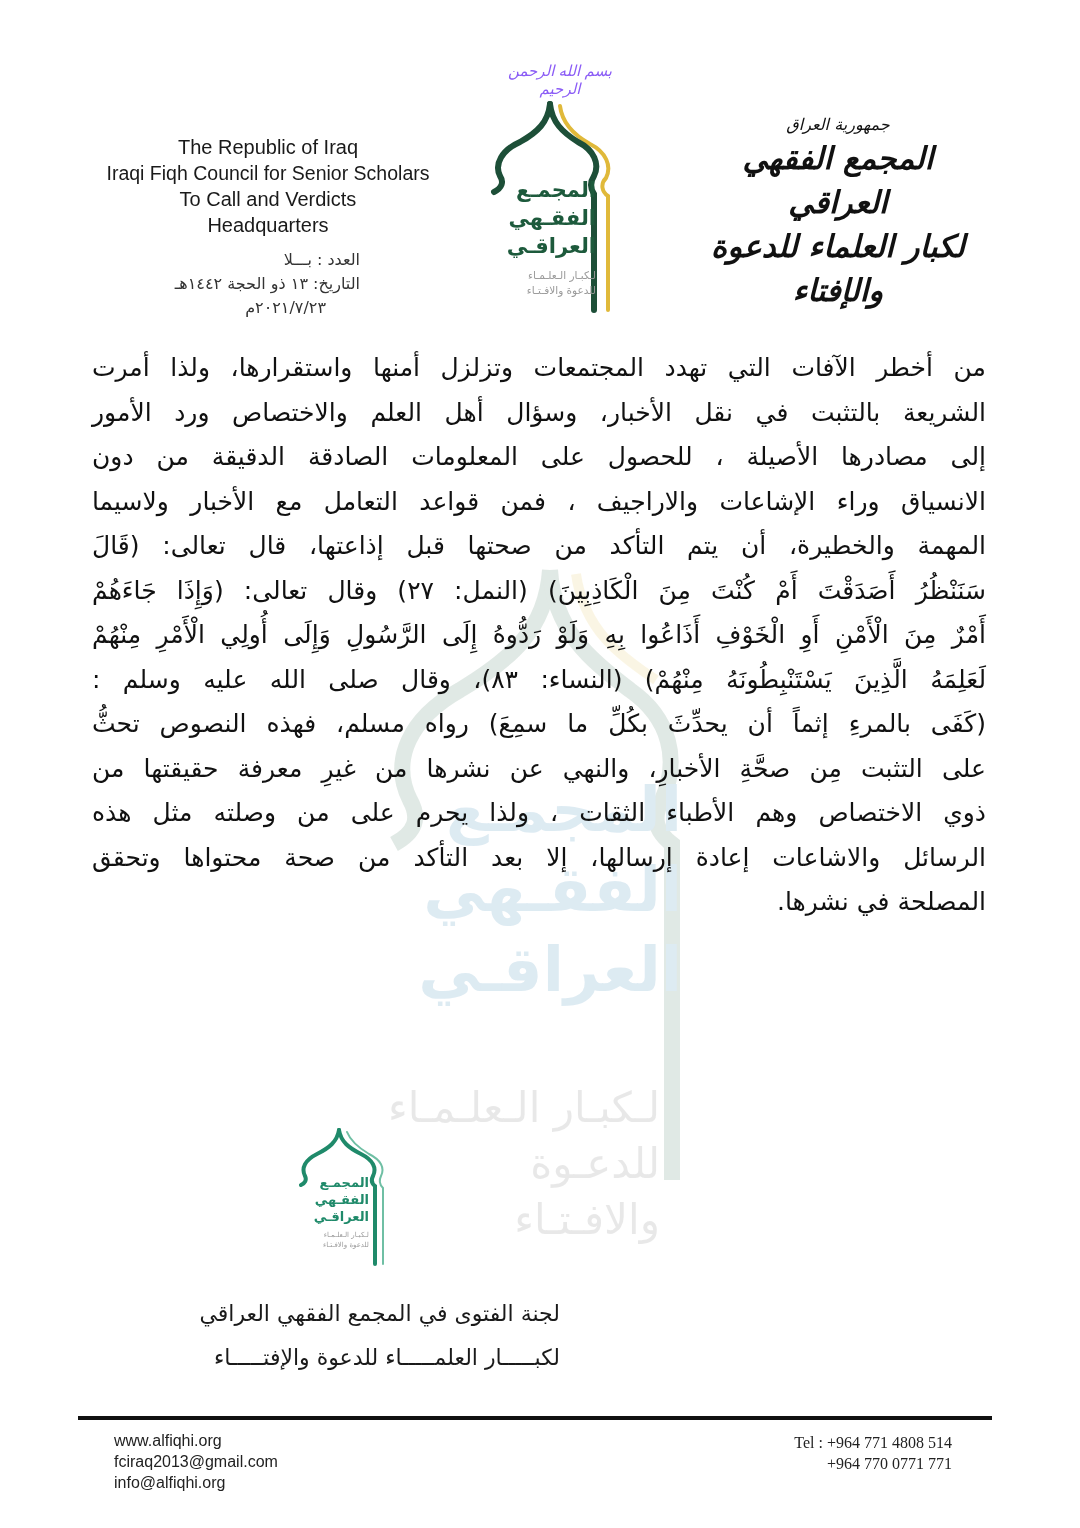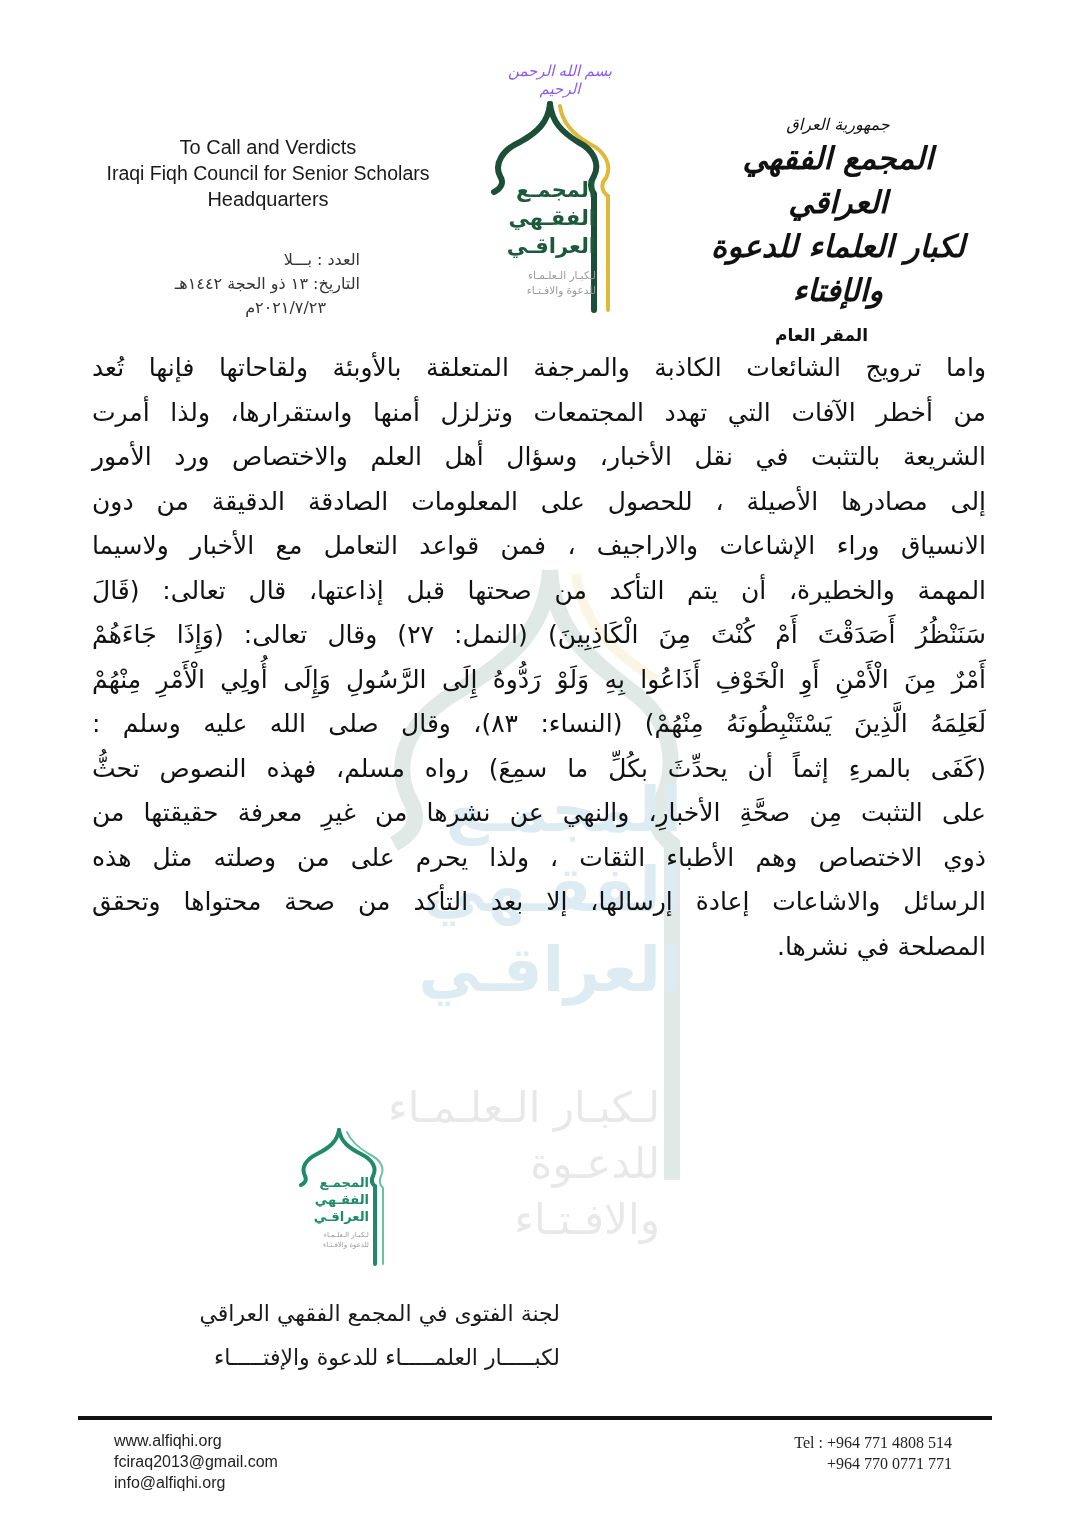--- a/index.html
+++ b/index.html
@@ -49,22 +49,23 @@
 
   
   .footer-rule { position: absolute; left: 78px; top: 1416px; width: 914px; height: 4px; background: #111; }
   .footer-left { position: absolute; left: 114px; top: 1430px; font-family: "Liberation Sans", sans-serif; font-size: 16px; line-height: 21px; color: #222; }
   .footer-right { position: absolute; left: 740px; top: 1432px; width: 212px; text-align: right; font-family: Liberation Serif, serif; font-size: 16px; line-height: 21px; color: #222; }
 </style>
 </head>
 <body>
 
 <div class="hdr-left">
+  <div class="en">The Republic of Iraq</div>
+  <div class="en small">Iraqi Fiqh Council for Senior Scholars</div>
   <div class="en">To Call and Verdicts</div>
-  <div class="en small">Iraqi Fiqh Council for Senior Scholars</div>
   <div class="en">Headquarters</div>
 </div>
 
 <div class="meta">
   <div class="line">العدد : بـــلا</div>
   <div class="line">التاريخ: ١٣ ذو الحجة ١٤٤٢هـ</div>
   <div class="line third">٢٠٢١/٧/٢٣م</div>
 </div>
 
 <div class="basmala">بسم الله الرحمن الرحيم</div>
@@ -83,38 +84,36 @@
     <div class="logo-title">العراقـي</div>
     <div class="logo-sub">لـكبـار الـعلـمـاء</div>
     <div class="logo-sub" style="margin-top:0">للدعوة والافـتـاء</div>
   </div>
 </div>
 
 <div class="hdr-right">
   <div class="cal-small">جمهورية العراق</div>
   <div class="cal-big">المجمع الفقهي العراقي</div>
   <div class="cal-big">لكبار العلماء للدعوة والإفتاء</div>
-  <div class="hq">المقر العام</div>
 </div>
 
 <div class="watermark">
   <svg width="310" height="640" viewBox="0 0 310 640">
     <path d="M 170 10 C 166 70, 130 100, 80 130 C 30 158, 10 200, 30 240 C 40 258, 36 272, 14 284" fill="none" stroke="#1d5a3c" stroke-width="16"></path>
     <path d="M 170 10 C 174 70, 210 100, 250 130 C 290 158, 300 200, 282 240 C 272 258, 276 272, 292 284 L 292 620" fill="none" stroke="#1d5a3c" stroke-width="16"></path>
     <path d="M 196 14 C 204 70, 240 96, 276 120" fill="none" stroke="#e0b93a" stroke-width="10"></path>
   </svg>
   <div class="wm-text">المجمـع الفقـهي العراقـي</div>
   <div class="wm-sub">
     <div>لـكبـار الـعلـمـاء</div>
     <div>للدعـوة والافـتـاء</div>
   </div>
 </div>
 
 <div class="body-text">
-  <span class="para-line">واما ترويج الشائعات الكاذبة والمرجفة المتعلقة بالأوبئة ولقاحاتها فإنها تُعد</span>
   <span class="para-line">من أخطر الآفات التي تهدد المجتمعات وتزلزل أمنها واستقرارها، ولذا أمرت</span>
   <span class="para-line">الشريعة بالتثبت في نقل الأخبار، وسؤال أهل العلم والاختصاص ورد الأمور</span>
   <span class="para-line">إلى مصادرها الأصيلة ، للحصول على المعلومات الصادقة الدقيقة من دون</span>
   <span class="para-line">الانسياق وراء الإشاعات والاراجيف ، فمن قواعد التعامل مع الأخبار ولاسيما</span>
   <span class="para-line">المهمة والخطيرة، أن يتم التأكد من صحتها قبل إذاعتها، قال تعالى: (قَالَ</span>
   <span class="para-line">سَنَنْظُرُ أَصَدَقْتَ أَمْ كُنْتَ مِنَ الْكَاذِبِينَ) (النمل: ٢٧) وقال تعالى: (وَإِذَا جَاءَهُمْ</span>
   <span class="para-line">أَمْرٌ مِنَ الْأَمْنِ أَوِ الْخَوْفِ أَذَاعُوا بِهِ وَلَوْ رَدُّوهُ إِلَى الرَّسُولِ وَإِلَى أُولِي الْأَمْرِ مِنْهُمْ</span>
   <span class="para-line">لَعَلِمَهُ الَّذِينَ يَسْتَنْبِطُونَهُ مِنْهُمْ) (النساء: ٨٣)، وقال صلى الله عليه وسلم :</span>
   <span class="para-line">(كَفَى بالمرءِ إثماً أن يحدِّثَ بكُلِّ ما سمِعَ) رواه مسلم، فهذه النصوص تحثُّ</span>
   <span class="para-line">على التثبت مِن صحَّةِ الأخبارِ، والنهي عن نشرها من غيرِ معرفة حقيقتها من</span>

